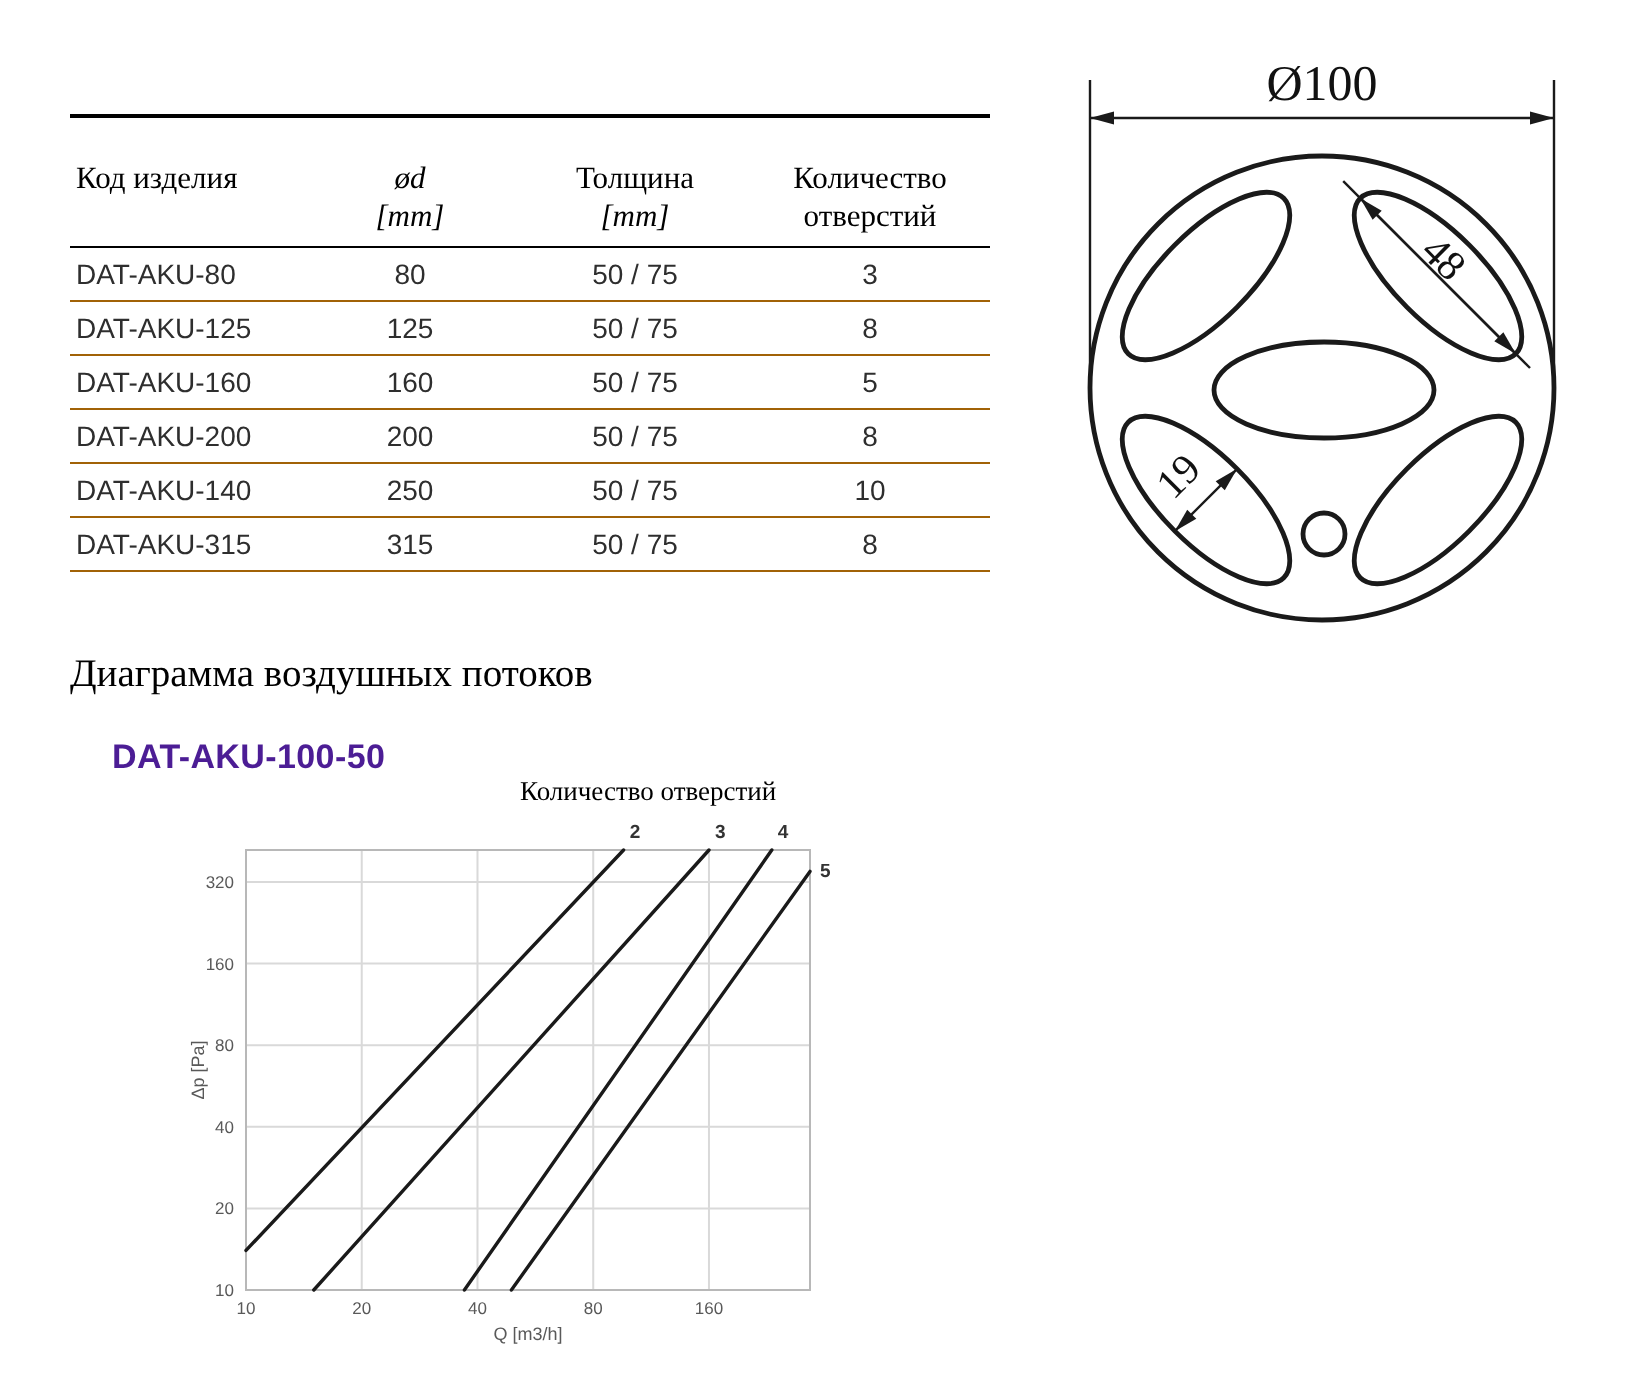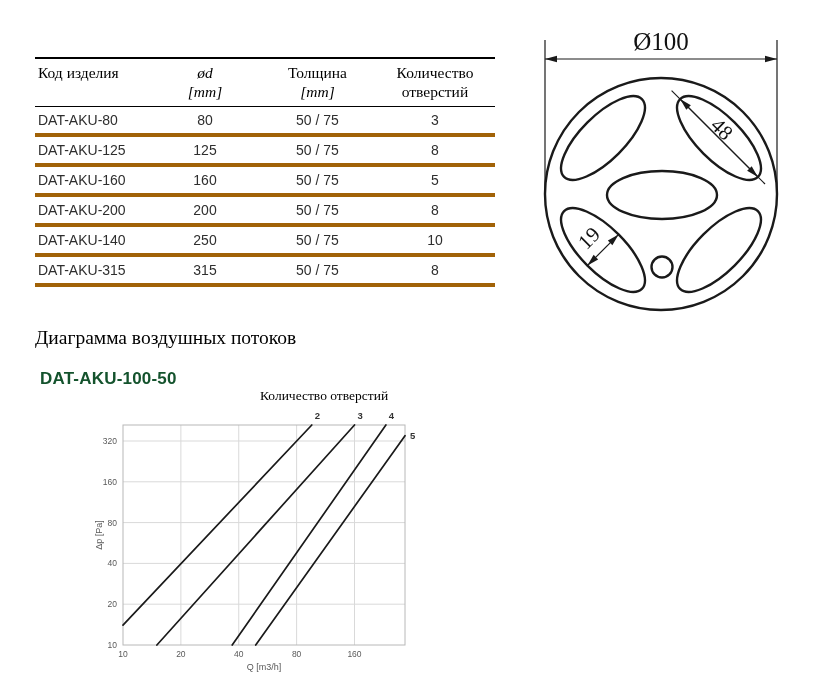--- a/index.html
+++ b/index.html
@@ -5,38 +5,38 @@
   * { margin:0; padding:0; box-sizing:border-box; }
   html,body { background:#ffffff; }
   .page { position:relative; width:823px; height:698px; background:#fff; overflow:hidden;
           font-family:"Liberation Sans", sans-serif; }
 
   
   .spec-table { position:absolute; left:35px; top:57px; width:460px;
                 border-collapse:collapse; border-top:2.5px solid #000; }
   .spec-table th { font-family:"Liberation Serif", serif; font-weight:normal; font-size:15.5px;
                    line-height:1.22; color:#000; text-align:center; vertical-align:top;
-                   padding:5px 2px 4px; border-bottom:1px solid #000; }
+                   padding:22px 2px 4px; border-bottom:1px solid #000; }
   .spec-table th.c1 { text-align:left; padding-left:3px; }
   .spec-table td { font-size:14px; color:#2e2e2e; text-align:center;
-                   padding:5px 2px; border-bottom:4px solid #a16207; }
+                   padding:5px 2px; border-bottom:1px solid #a16207; }
   .spec-table td.c1 { text-align:left; padding-left:3px; }
   .it { font-style:italic;margin-top:47px; }
 
   
   .drawing { position:absolute; left:520px; top:10px; }
   .drawing .shape { fill:none; stroke:#1a1a1a; stroke-width:2.4; }
   .drawing .dim   { fill:none; stroke:#1a1a1a; stroke-width:1.2; }
   .drawing text   { font-family:"Liberation Serif", serif; fill:#111; }
 
   
   .section-title { position:absolute; left:35px; top:327px;
                    font-family:Liberation Serif, serif; font-size:19.5px; color:#000; }
-  .chart-subtitle { position:absolute; left:40px; top:369px;
-                    font-size:17px; font-weight:bold; color:#14532d; letter-spacing:0.2px; }
+  .chart-subtitle { position:absolute; left:56px; top:369px;
+                    font-size:17px; font-weight:bold; color:#4c1d95; letter-spacing:0.2px; }
   .legend-title { position:absolute; left:260px; top:388px; width:190px; text-align:left;
                   font-family:"Liberation Serif", serif; font-size:13.5px; color:#000; }
   .flow-chart { position:absolute; left:60px; top:400px; }
 </style>
 </head>
 <body>
 
 <div class="page">
 
   <table class="spec-table">

